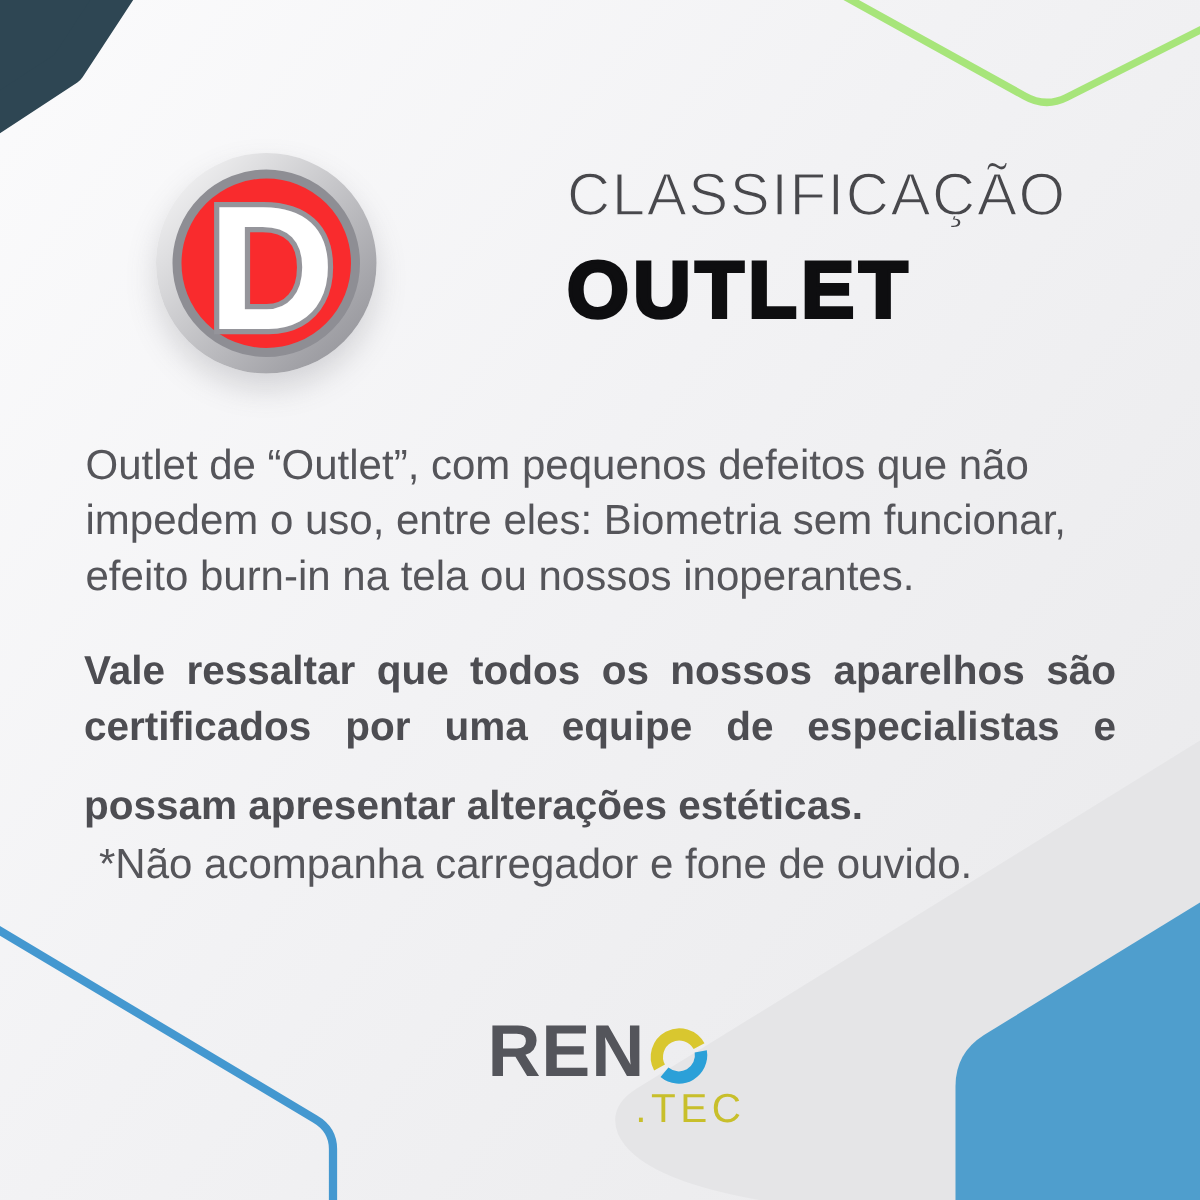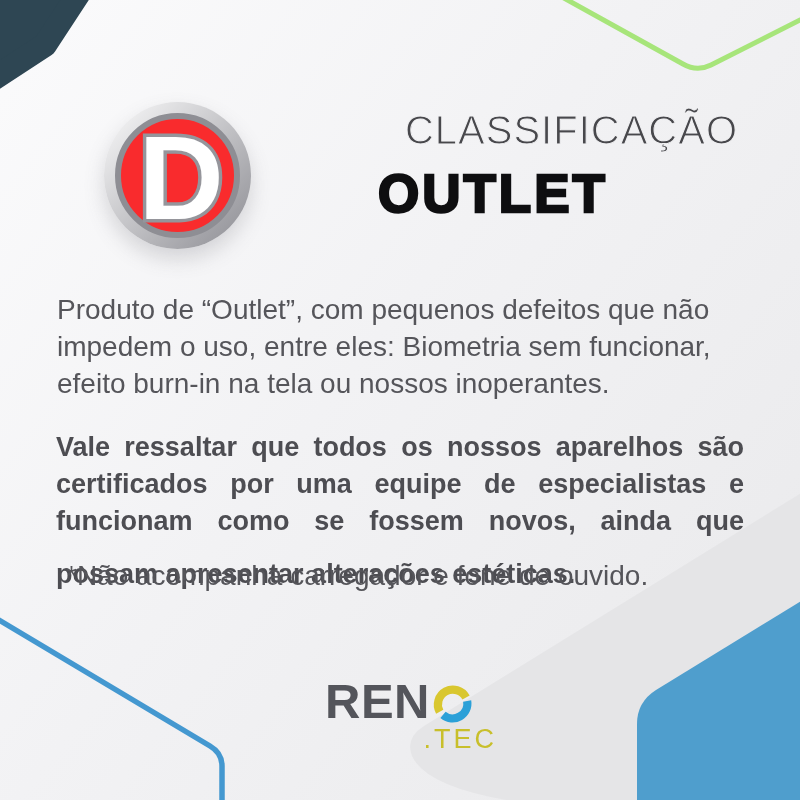--- a/index.html
+++ b/index.html
@@ -26,21 +26,21 @@
     width:113px;height:113px;border-radius:50%;
     border:6px solid var(--badge-ring-mid,#8e8e94);
     background:var(--badge-red,#f92b2d);
     display:flex;align-items:center;justify-content:center;
   }
   .badge-core svg{display:block;}
 
   
   .kicker{
     position:absolute;left:378px;top:104px;width:360px;line-height:52px;
-    text-align:right;white-space:nowrap;
+    text-align:left;white-space:nowrap;
     font-size:40px;font-weight:400;letter-spacing:1px;
     color:var(--kicker-gray,#48484c);
     -webkit-text-stroke:1px var(--bg-mid,#f2f2f4);
   }
   .title{
     position:absolute;left:378px;top:156px;width:360px;line-height:76px;
     white-space:nowrap;
     font-size:53px;font-weight:700;letter-spacing:3px;
     color:var(--title-black,#0e0e10);
     -webkit-text-stroke:2.5px var(--title-black,#0e0e10);
@@ -96,29 +96,28 @@
       <svg width="110" height="116" viewBox="0 0 110 116">
         <text x="58" y="101" text-anchor="middle" font-family="Liberation Sans, sans-serif" font-size="118" font-weight="bold" fill="#ffffff" stroke="#95959b" stroke-width="7" paint-order="stroke">D</text>
       </svg>
     </div>
   </div>
 
   <div class="kicker">CLASSIFICAÇÃO</div>
   <div class="title">OUTLET</div>
 
   <div class="intro">
-    <div class="ln"><span>Produto de </span><b>“Outlet”</b><span>, com pequenos defeitos que não</span></div>
+    <div class="ln"><span>Outlet de </span><b>“Outlet”</b><span>, com pequenos defeitos que não</span></div>
     <div class="ln">impedem o uso, entre eles: Biometria sem funcionar,</div>
     <div class="ln">efeito burn-in na tela ou nossos inoperantes.</div>
   </div>
 
   <div class="highlight">
     <div class="jln">Vale ressaltar que todos os nossos aparelhos são</div>
     <div class="jln">certificados por uma equipe de especialistas e</div>
-    <div class="jln">funcionam como se fossem novos, ainda que</div>
     <div class="jln">possam apresentar alterações estéticas.</div>
   </div>
 
   <div class="footnote">*Não acompanha carregador e fone de ouvido.</div>
 
   <div class="logo">
     <span>REN</span>
     <svg class="logo-o" viewBox="0 0 40 40">
       <path d="M 7.5 28 A 14.5 14.5 0 1 1 33.2 14.1" fill="none" stroke="#d9c72f" stroke-width="8" stroke-linecap="butt"></path>
       <path d="M 34.3 17.5 A 14.5 14.5 0 0 1 10.7 31.1" fill="none" stroke="#2ba0d8" stroke-width="8" stroke-linecap="butt"></path>

